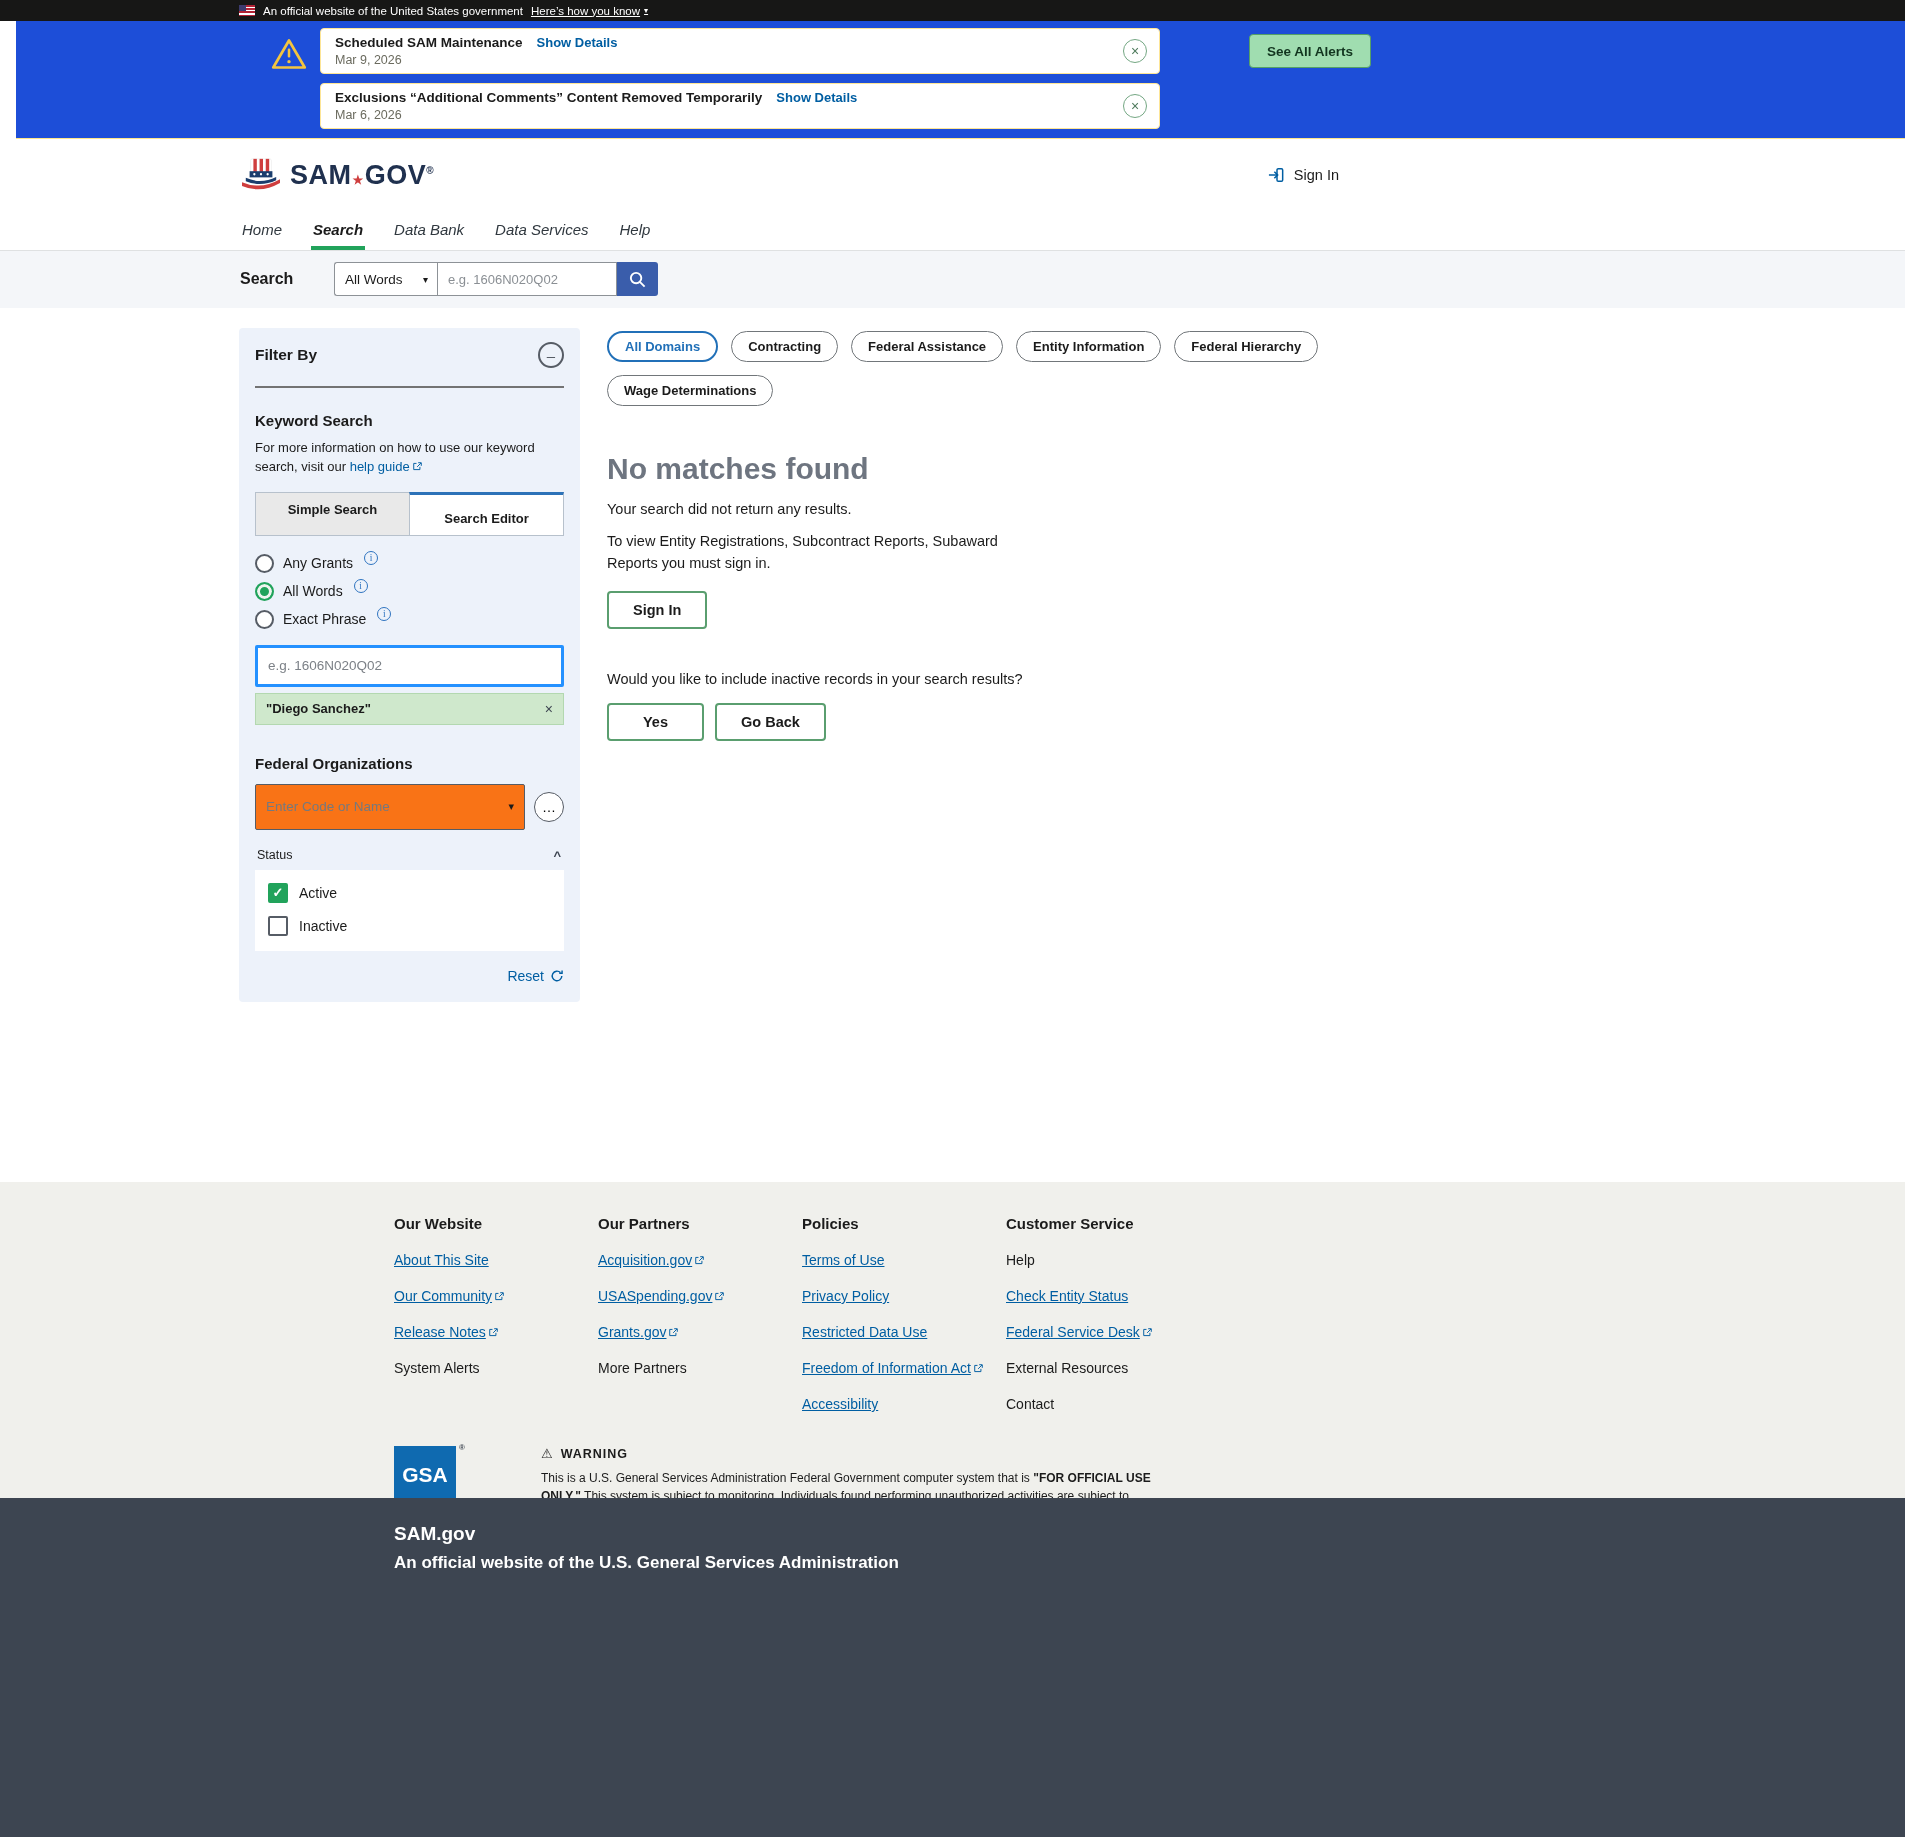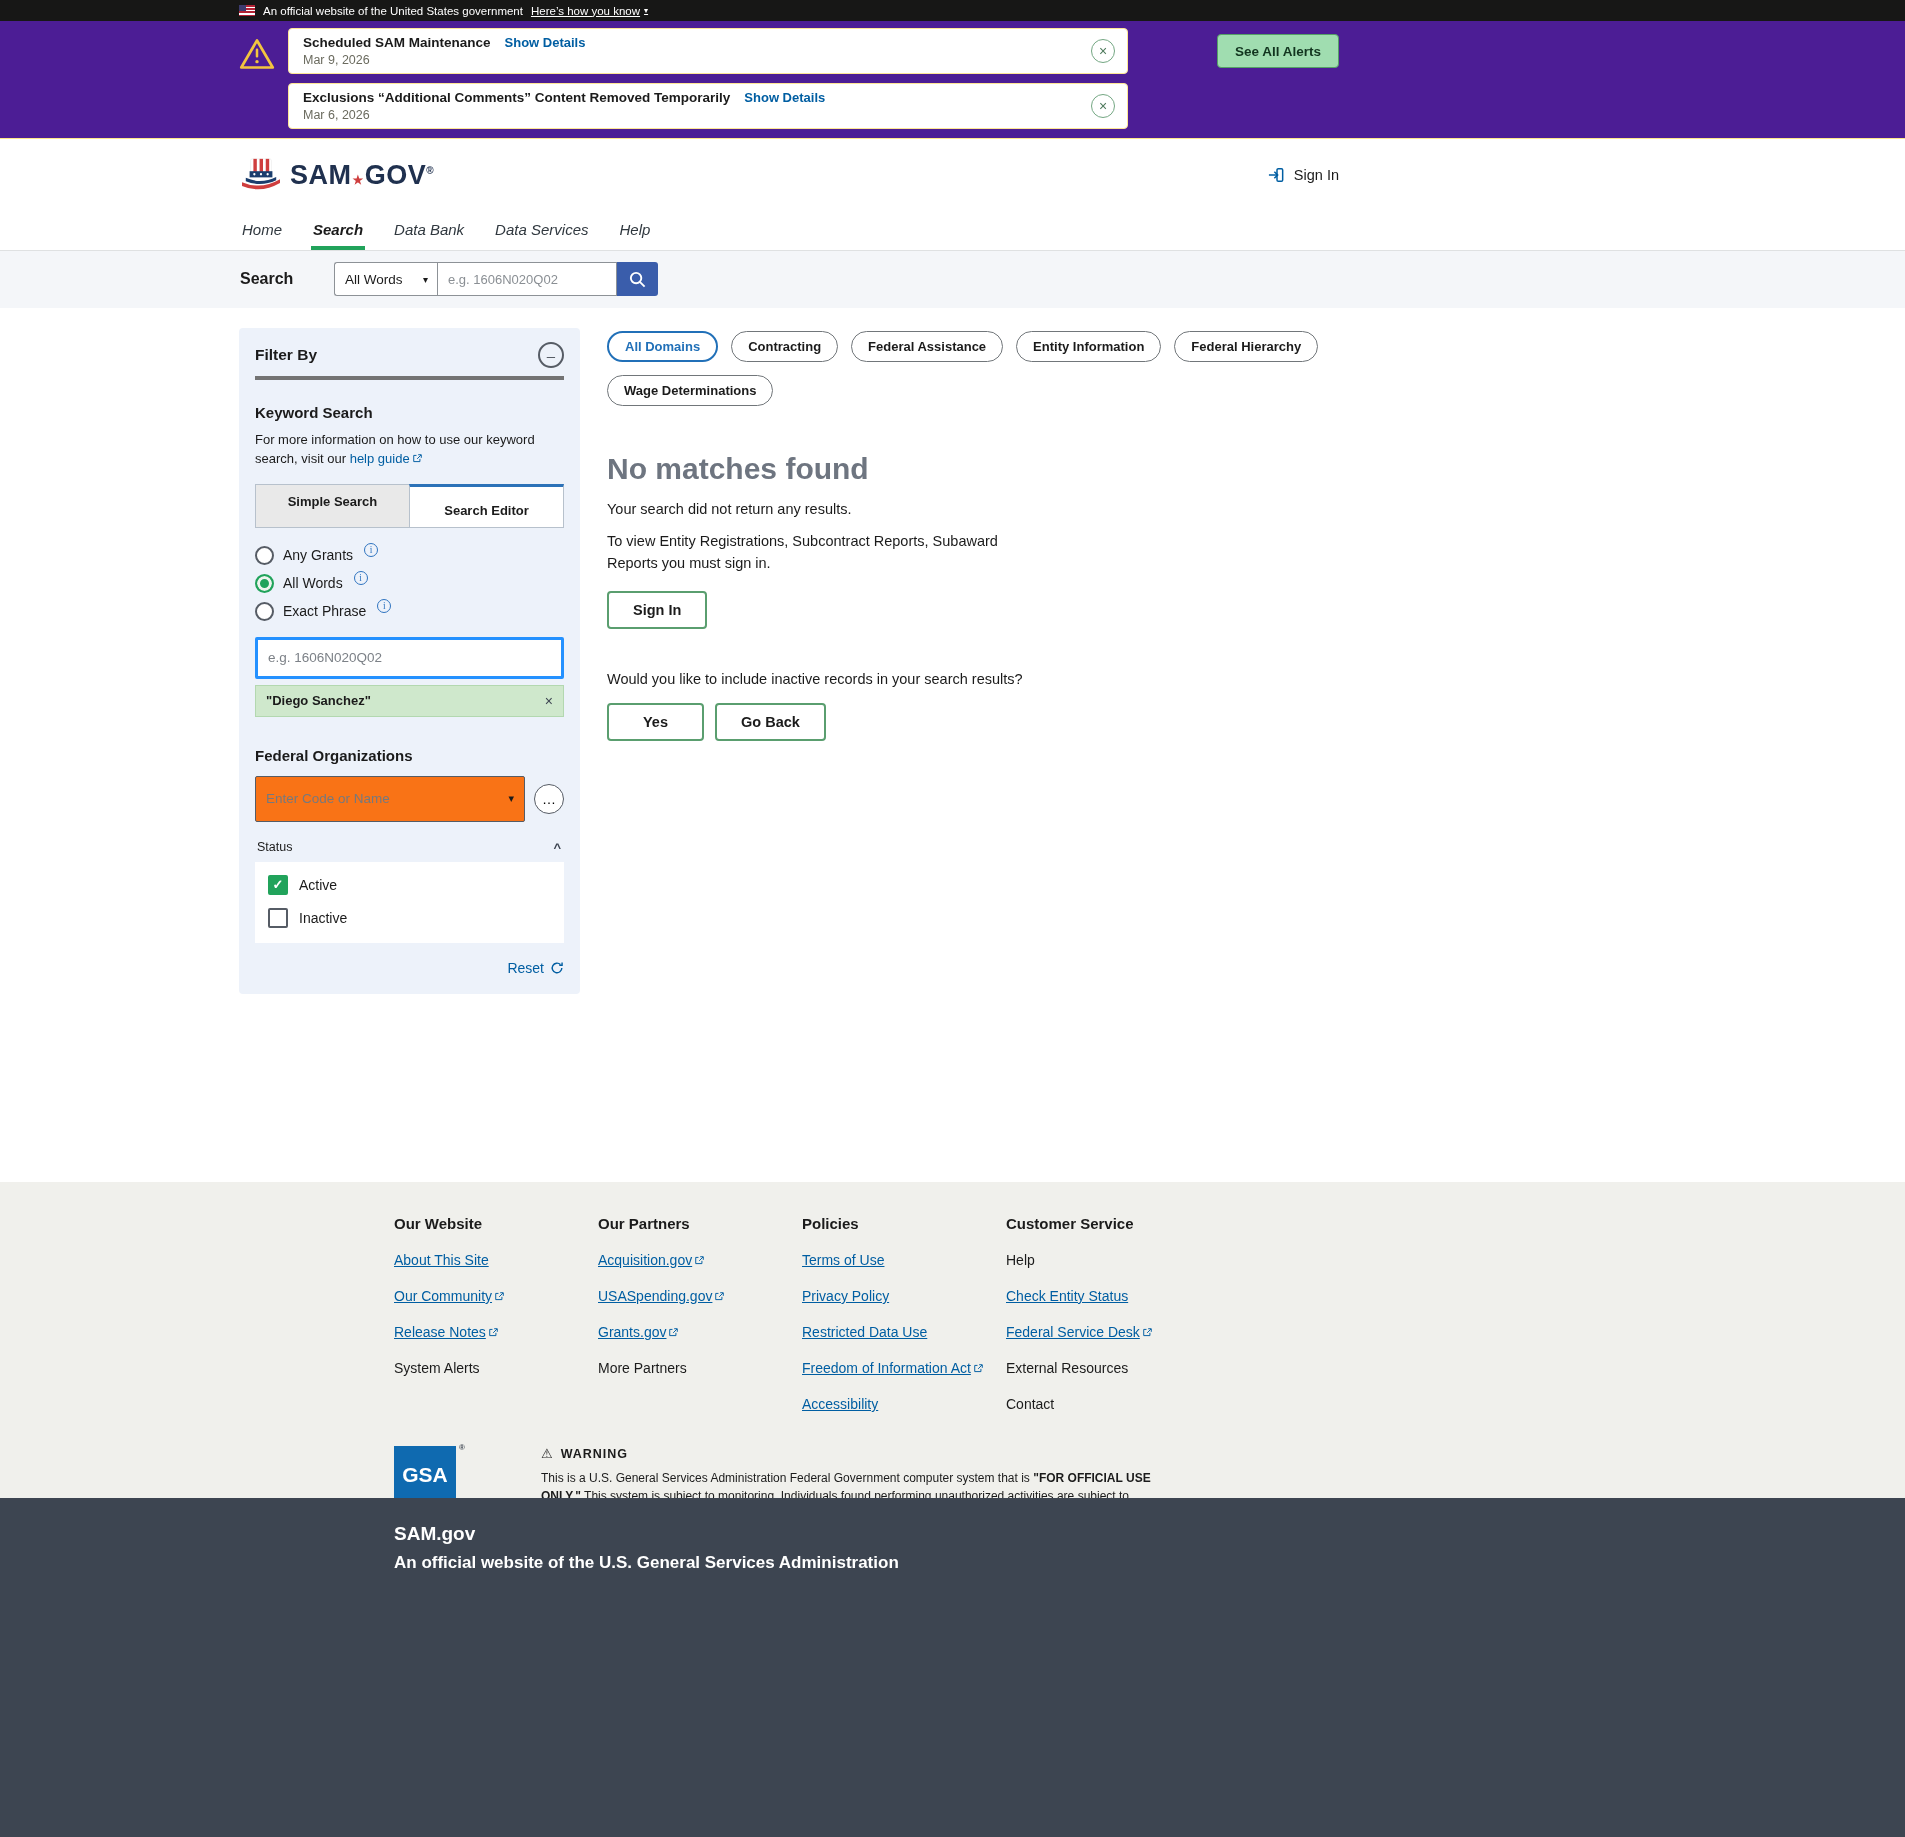--- a/index.html
+++ b/index.html
@@ -16,21 +16,21 @@
   
   .govbanner { height:21px; background:var(--banner-dark,#171716); color:#fff; font-size:11.5px; display:flex; align-items:center; flex:none;}
   .gb-inner { margin-left:239px; width:1100px; display:flex; align-items:center; gap:8px; }
   .flag-icon { width:16px; height:11px; position:relative; flex:none;
     background:repeating-linear-gradient(to bottom,#b22234 0 1.6px,#fff 1.6px 3.2px); }
   .flag-icon .canton { position:absolute; left:0; top:0; width:7px; height:6px; background:#3c3b6e; }
   .gb-link { color:#fff; text-decoration:underline; display:inline-flex; align-items:center; gap:4px; }
   .gb-chev { font-size:8px; }
 
   
-  .alerts { background:#4c1d95; border-bottom:1px solid #fde68a; padding:7px 0 9px; flex:none; }
+  .alerts { background:#1d4ed8; border-bottom:1px solid #fde68a; padding:7px 16px 9px; flex:none;margin-left:16px; }
   .alerts-inner { margin-left:239px; width:1100px; display:flex; align-items:flex-start; }
   .warn-tri { margin-top:8px; flex:none; }
   .alert-stack { margin-left:13px; width:840px; display:flex; flex-direction:column; gap:9px; }
   .alert-card { border:1px solid #fde596; border-radius:4px; padding:6px 12px 6px 14px; display:flex; align-items:center; min-height:41px; background:#fff; }
   .alert-main { flex:1; }
   .alert-title-row { display:flex; gap:14px; align-items:baseline; }
   .alert-title { font-weight:bold; font-size:13.5px; }
   .alert-details { color:var(--primary-blue,#005ea2); font-size:13px; font-weight:600; text-decoration:none; }
   .alert-date { font-size:12.5px; color:#6b6b5f; margin-top:3px; }
   .alert-close { width:24px; height:24px; border-radius:50%; border:1.6px solid #74a783; background:transparent;
@@ -69,21 +69,21 @@
   .ss-input { width:180px; border:1px solid #8d9297; padding:0 10px; font-size:13px; font-family:inherit; }
   .ss-input::placeholder { color:#8a8f94; }
   .ss-btn { width:41px; background:var(--button-blue,#3a5dab); border:none; border-radius:0 3px 3px 0;
     cursor:pointer; display:flex; align-items:center; justify-content:center; }
   .mag svg { width:19px; height:19px; display:block; }
 
   
   .main { flex:1; display:flex; margin-left:239px; width:1100px; align-items:flex-start; }
 
   .filter { width:341px; background:var(--panel-blue-bg,#edf2fa); border-radius:4px; margin-top:20px; padding:14px 16px 18px; flex:none; }
-  .filter-head { display:flex; justify-content:space-between; align-items:center; padding-bottom:8px; border-bottom:4px solid #737373; }
+  .filter-head { display:flex; justify-content:space-between; align-items:center; padding-bottom:18px; border-bottom:2px solid #737373; }
   .filter-title { font-weight:bold; font-size:15.5px; }
   .collapse-btn { width:26px; height:26px; border-radius:50%; border:2px solid #565c65; background:transparent;
     font-size:15px; color:#565c65; display:flex; align-items:center; justify-content:center; cursor:pointer; }
   .kw-head { font-size:15px; font-weight:bold; margin-top:24px; }
   .kw-info { font-size:13px; margin-top:10px; line-height:1.45; }
   .help-link { color:var(--primary-blue,#005ea2); }
   .ext-icon svg { width:11px; height:11px; margin-left:2px; display:inline-block; vertical-align:-1px; }
   .kw-tabs { display:flex; margin-top:15px; }
   .kw-tab { flex:1; text-align:center; padding:9px 0; font-size:13px; font-weight:bold; cursor:pointer; }
   .kw-tab.active { background:#e9e9e9; border:1px solid #b7c1cc; border-right:none; }

